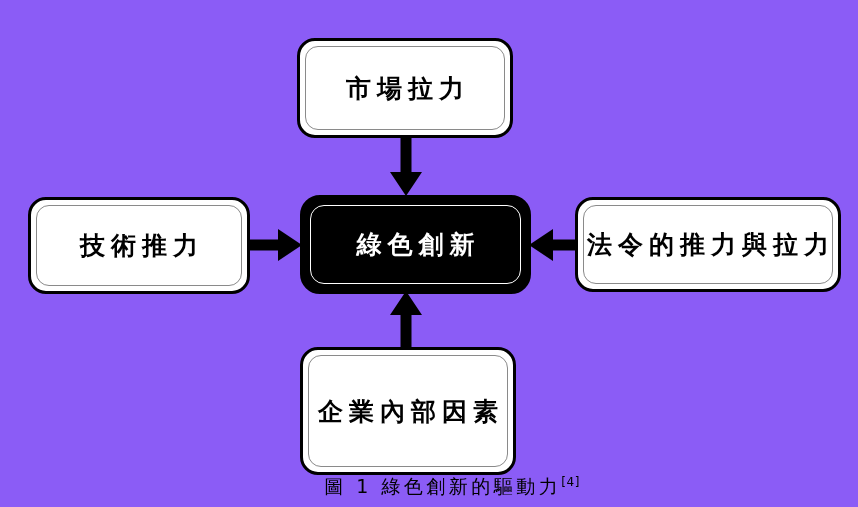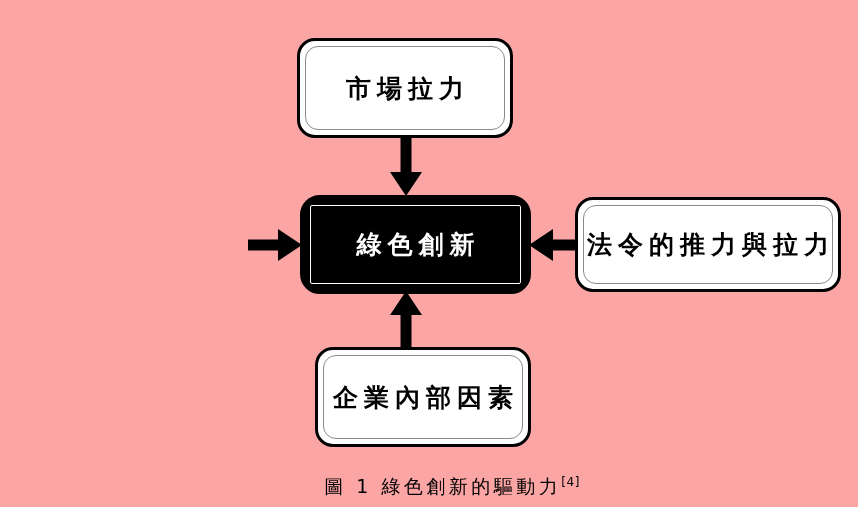--- a/index.html
+++ b/index.html
@@ -8,21 +8,21 @@
     background: #ffffff;
   }
   body {
     font-family: "DejaVu Sans", "Liberation Sans", sans-serif;
     color: #000000;
   }
   #canvas {
     position: relative;
     width: 858px;
     height: 507px;
-    background: #fca5a5;
+    background: #8b5cf6;
     overflow: hidden;
   }
 
   
   .node {
     position: absolute;
     box-sizing: border-box;
     border: 3.5px solid #000000;
     border-radius: 18px;
     background: #ffffff;
@@ -52,21 +52,21 @@
   
   .node.center {
     background: #000000;
     border-color: #000000;
     border-width: 4px;
     border-radius: 20px;
   }
   .node.center .inner {
     background: #000000;
     border: 1.5px solid #ffffff;
-    border-radius: 2px;
+    border-radius: 14px;
     top: 6px; left: 6px; right: 6px; bottom: 6px;
   }
   .node.center .label {
     color: #ffffff;
   }
 
   
   .arrow {
     position: absolute;
   }
@@ -103,20 +103,25 @@
       <span class="label">市場拉力</span>
     </div>
   </div>
 
   <div class="arrow" style="left:390px; top:136px; width:32px; height:62px;">
     <svg width="32" height="62" viewBox="0 0 32 62">
       <polygon points="10.5,0 21.5,0 21.5,36 32,36 16,60 0,36 10.5,36" fill="#000000"></polygon>
     </svg>
   </div>
 
+  <div class="node" style="left:28px; top:197px; width:222px; height:97px;">
+    <div class="inner">
+      <span class="label">技術推力</span>
+    </div>
+  </div>
 
   <div class="arrow" style="left:248px; top:229px; width:54px; height:32px;">
     <svg width="54" height="32" viewBox="0 0 54 32">
       <polygon points="0,10.5 30,10.5 30,0 54,16 30,32 30,21.5 0,21.5" fill="#000000"></polygon>
     </svg>
   </div>
 
   <div class="node center" style="left:300px; top:195px; width:231px; height:99px;">
     <div class="inner">
       <span class="label">綠色創新</span>
@@ -134,21 +139,21 @@
       <span class="label">法令的推力與拉力</span>
     </div>
   </div>
 
   <div class="arrow" style="left:390px; top:291px; width:32px; height:58px;">
     <svg width="32" height="58" viewBox="0 0 32 58">
       <polygon points="16,0 32,24 21.5,24 21.5,58 10.5,58 10.5,24 0,24" fill="#000000"></polygon>
     </svg>
   </div>
 
-  <div class="node" style="left:315px; top:347px; width:216px; height:100px;text-decoration:underline;">
+  <div class="node" style="left:300px; top:347px; width:216px; height:128px;text-decoration:underline;">
     <div class="inner">
       <span class="label">企業內部因素</span>
     </div>
   </div>
 
   <div id="caption">
     <span>圖 1 綠色創新的驅動力</span><span class="sup">[4]</span>
   </div>
 
 </div>

